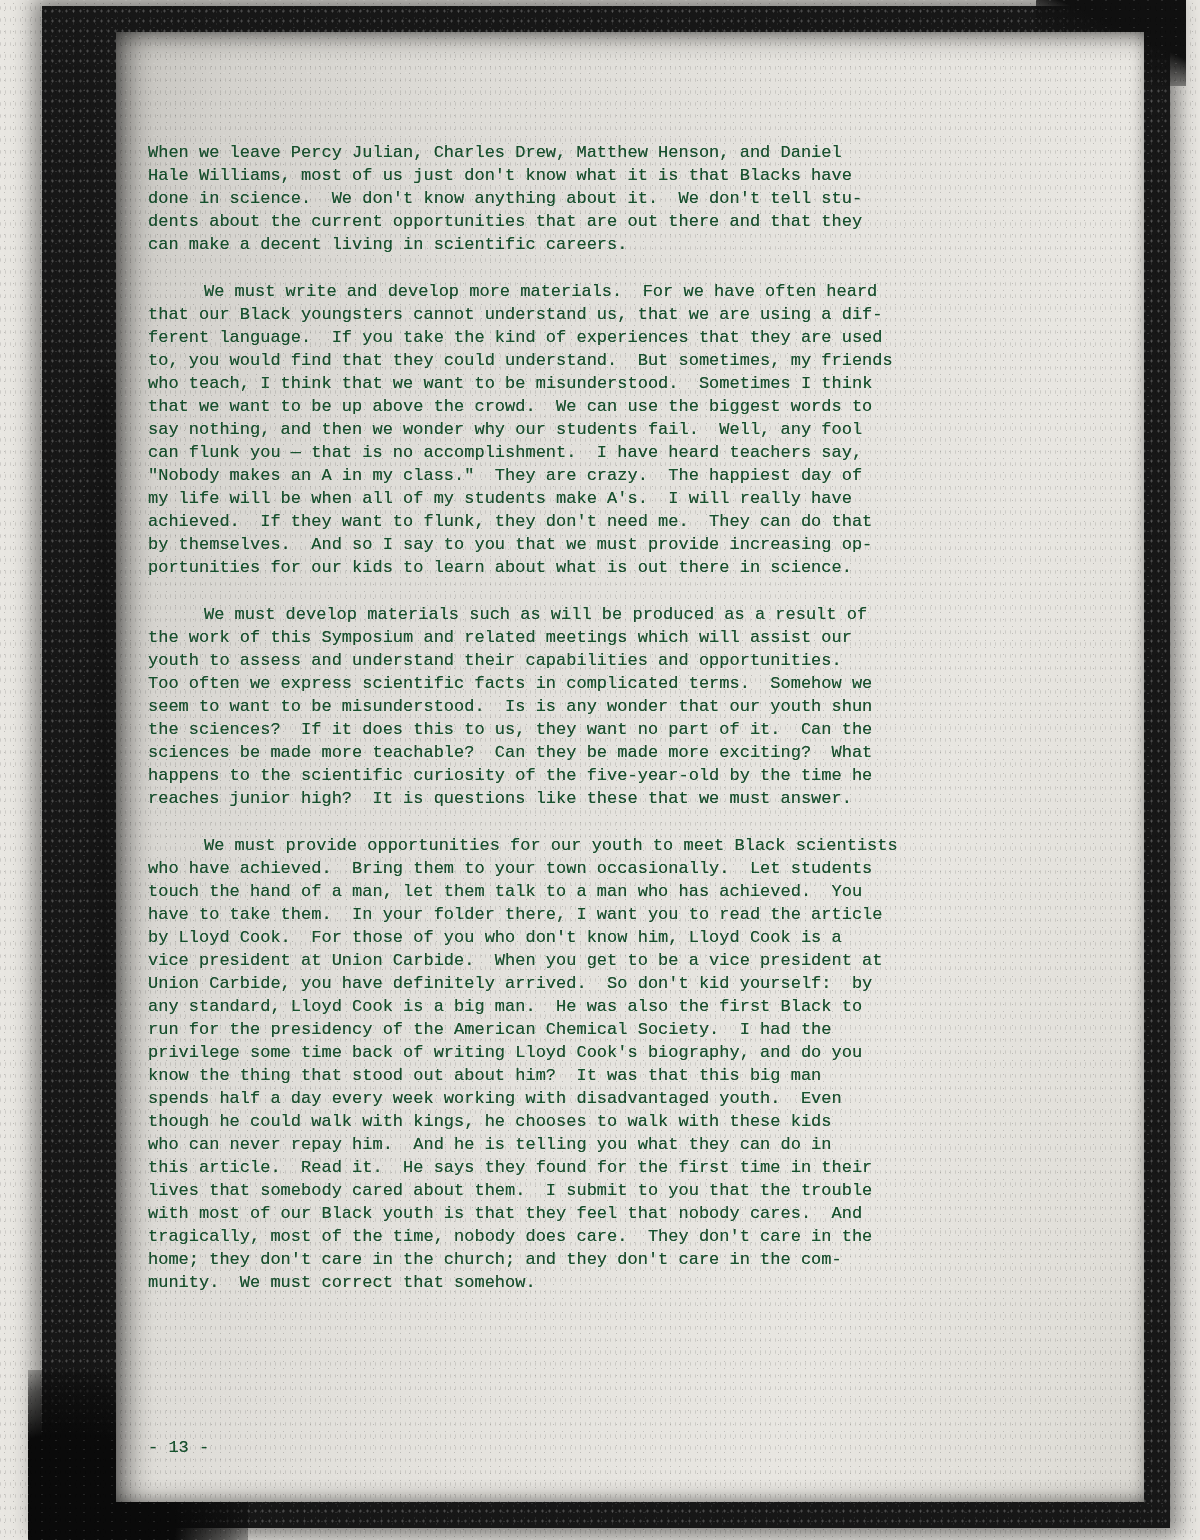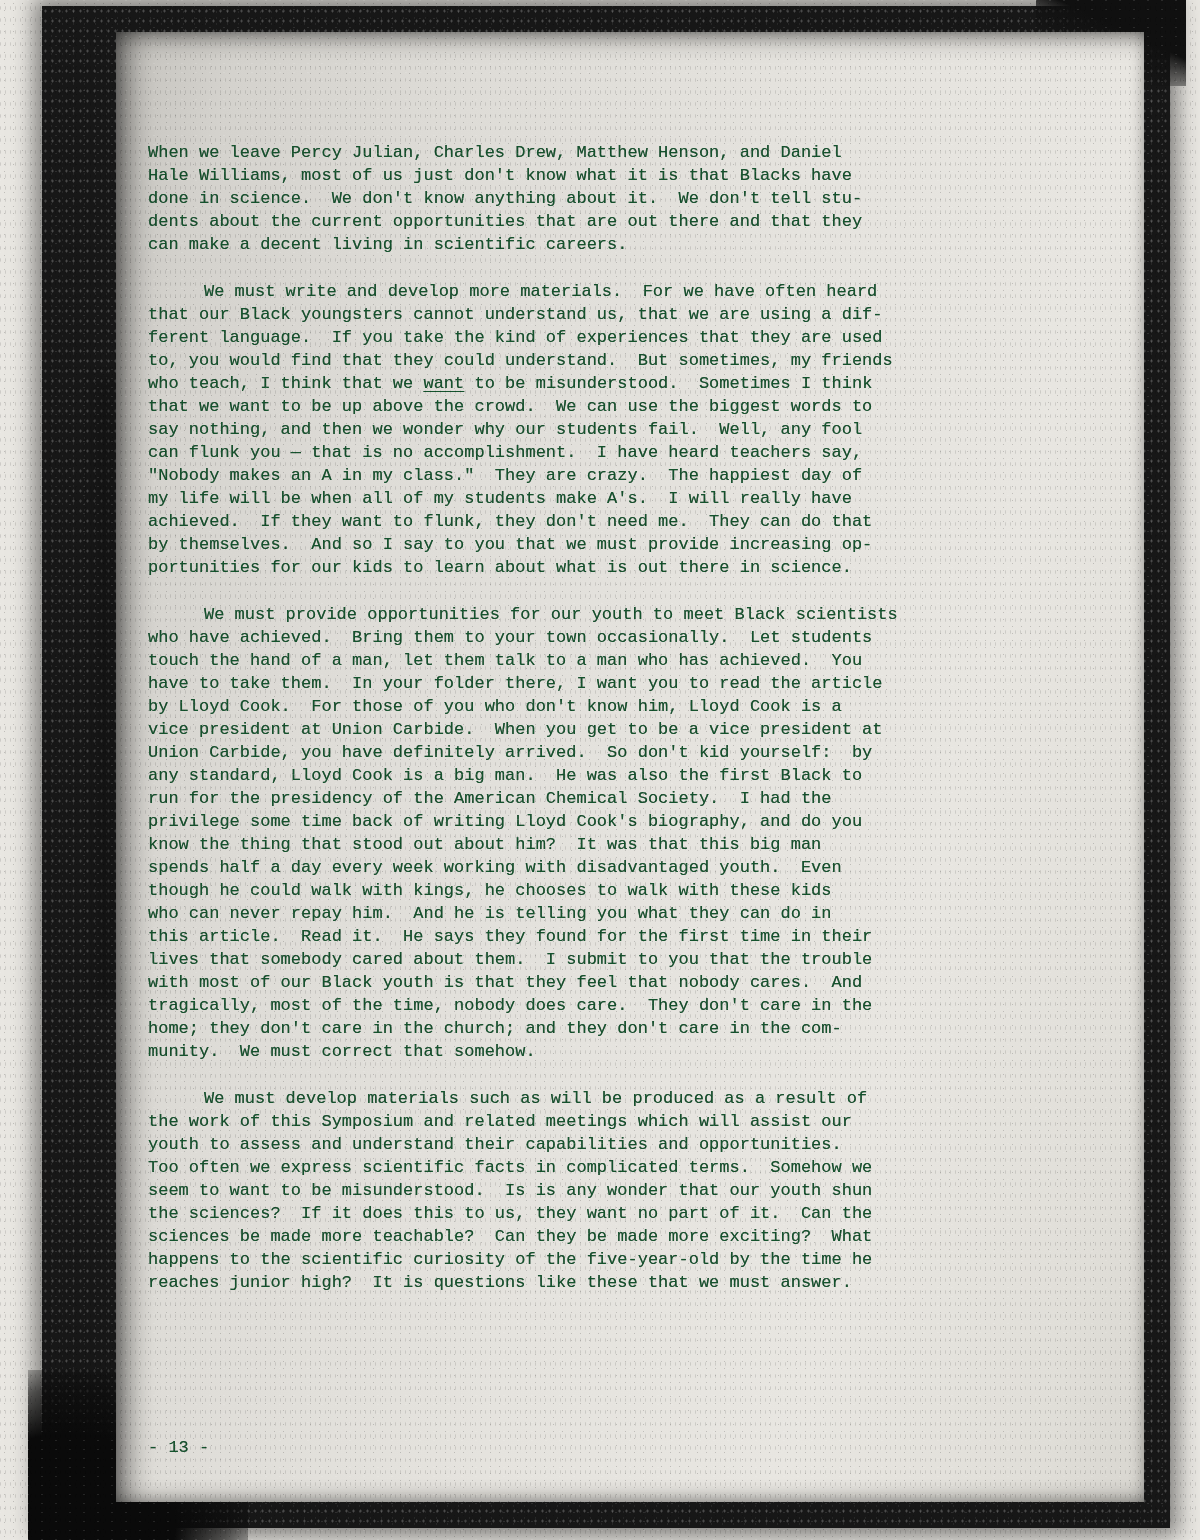--- a/index.html
+++ b/index.html
@@ -83,21 +83,20 @@
     margin-top: 15px;
   }
   .content p {
     margin: 0 0 24px 0;
     white-space: pre-wrap;
   }
   .content p.indent {
     text-indent: 56px;
   }
   .u {
-    text-decoration: underline;
     text-underline-offset: 3px;
   }
   .page-number {
     margin-top: 142px;
     text-align: left;
     white-space: pre;
   }
   
   .grain {
     position: absolute;
@@ -147,20 +146,30 @@
 who teach, I think that we </span><span class="u">want</span><span> to be misunderstood.  Sometimes I think
 that we want to be up above the crowd.  We can use the biggest words to
 say nothing, and then we wonder why our students fail.  Well, any fool
 can flunk you — that is no accomplishment.  I have heard teachers say,
 "Nobody makes an A in my class."  They are crazy.  The happiest day of
 my life will be when all of my students make A's.  I will really have
 achieved.  If they want to flunk, they don't need me.  They can do that
 by themselves.  And so I say to you that we must provide increasing op-
 portunities for our kids to learn about what is out there in science.</span></p>
 
+    <p class="indent">We must develop materials such as will be produced as a result of
+the work of this Symposium and related meetings which will assist our
+youth to assess and understand their capabilities and opportunities.
+Too often we express scientific facts in complicated terms.  Somehow we
+seem to want to be misunderstood.  Is is any wonder that our youth shun
+the sciences?  If it does this to us, they want no part of it.  Can the
+sciences be made more teachable?  Can they be made more exciting?  What
+happens to the scientific curiosity of the five-year-old by the time he
+reaches junior high?  It is questions like these that we must answer.</p>
+
     <p class="indent">We must provide opportunities for our youth to meet Black scientists
 who have achieved.  Bring them to your town occasionally.  Let students
 touch the hand of a man, let them talk to a man who has achieved.  You
 have to take them.  In your folder there, I want you to read the article
 by Lloyd Cook.  For those of you who don't know him, Lloyd Cook is a
 vice president at Union Carbide.  When you get to be a vice president at
 Union Carbide, you have definitely arrived.  So don't kid yourself:  by
 any standard, Lloyd Cook is a big man.  He was also the first Black to
 run for the presidency of the American Chemical Society.  I had the
 privilege some time back of writing Lloyd Cook's biography, and do you
@@ -168,28 +177,18 @@
 spends half a day every week working with disadvantaged youth.  Even
 though he could walk with kings, he chooses to walk with these kids
 who can never repay him.  And he is telling you what they can do in
 this article.  Read it.  He says they found for the first time in their
 lives that somebody cared about them.  I submit to you that the trouble
 with most of our Black youth is that they feel that nobody cares.  And
 tragically, most of the time, nobody does care.  They don't care in the
 home; they don't care in the church; and they don't care in the com-
 munity.  We must correct that somehow.</p>
 
-    <p class="indent">We must develop materials such as will be produced as a result of
-the work of this Symposium and related meetings which will assist our
-youth to assess and understand their capabilities and opportunities.
-Too often we express scientific facts in complicated terms.  Somehow we
-seem to want to be misunderstood.  Is is any wonder that our youth shun
-the sciences?  If it does this to us, they want no part of it.  Can the
-sciences be made more teachable?  Can they be made more exciting?  What
-happens to the scientific curiosity of the five-year-old by the time he
-reaches junior high?  It is questions like these that we must answer.</p>
-
     <div class="page-number">- 13 -</div>
   </div>
 
   <div class="grain"></div>
 
 </div>
 
 </body></html>

